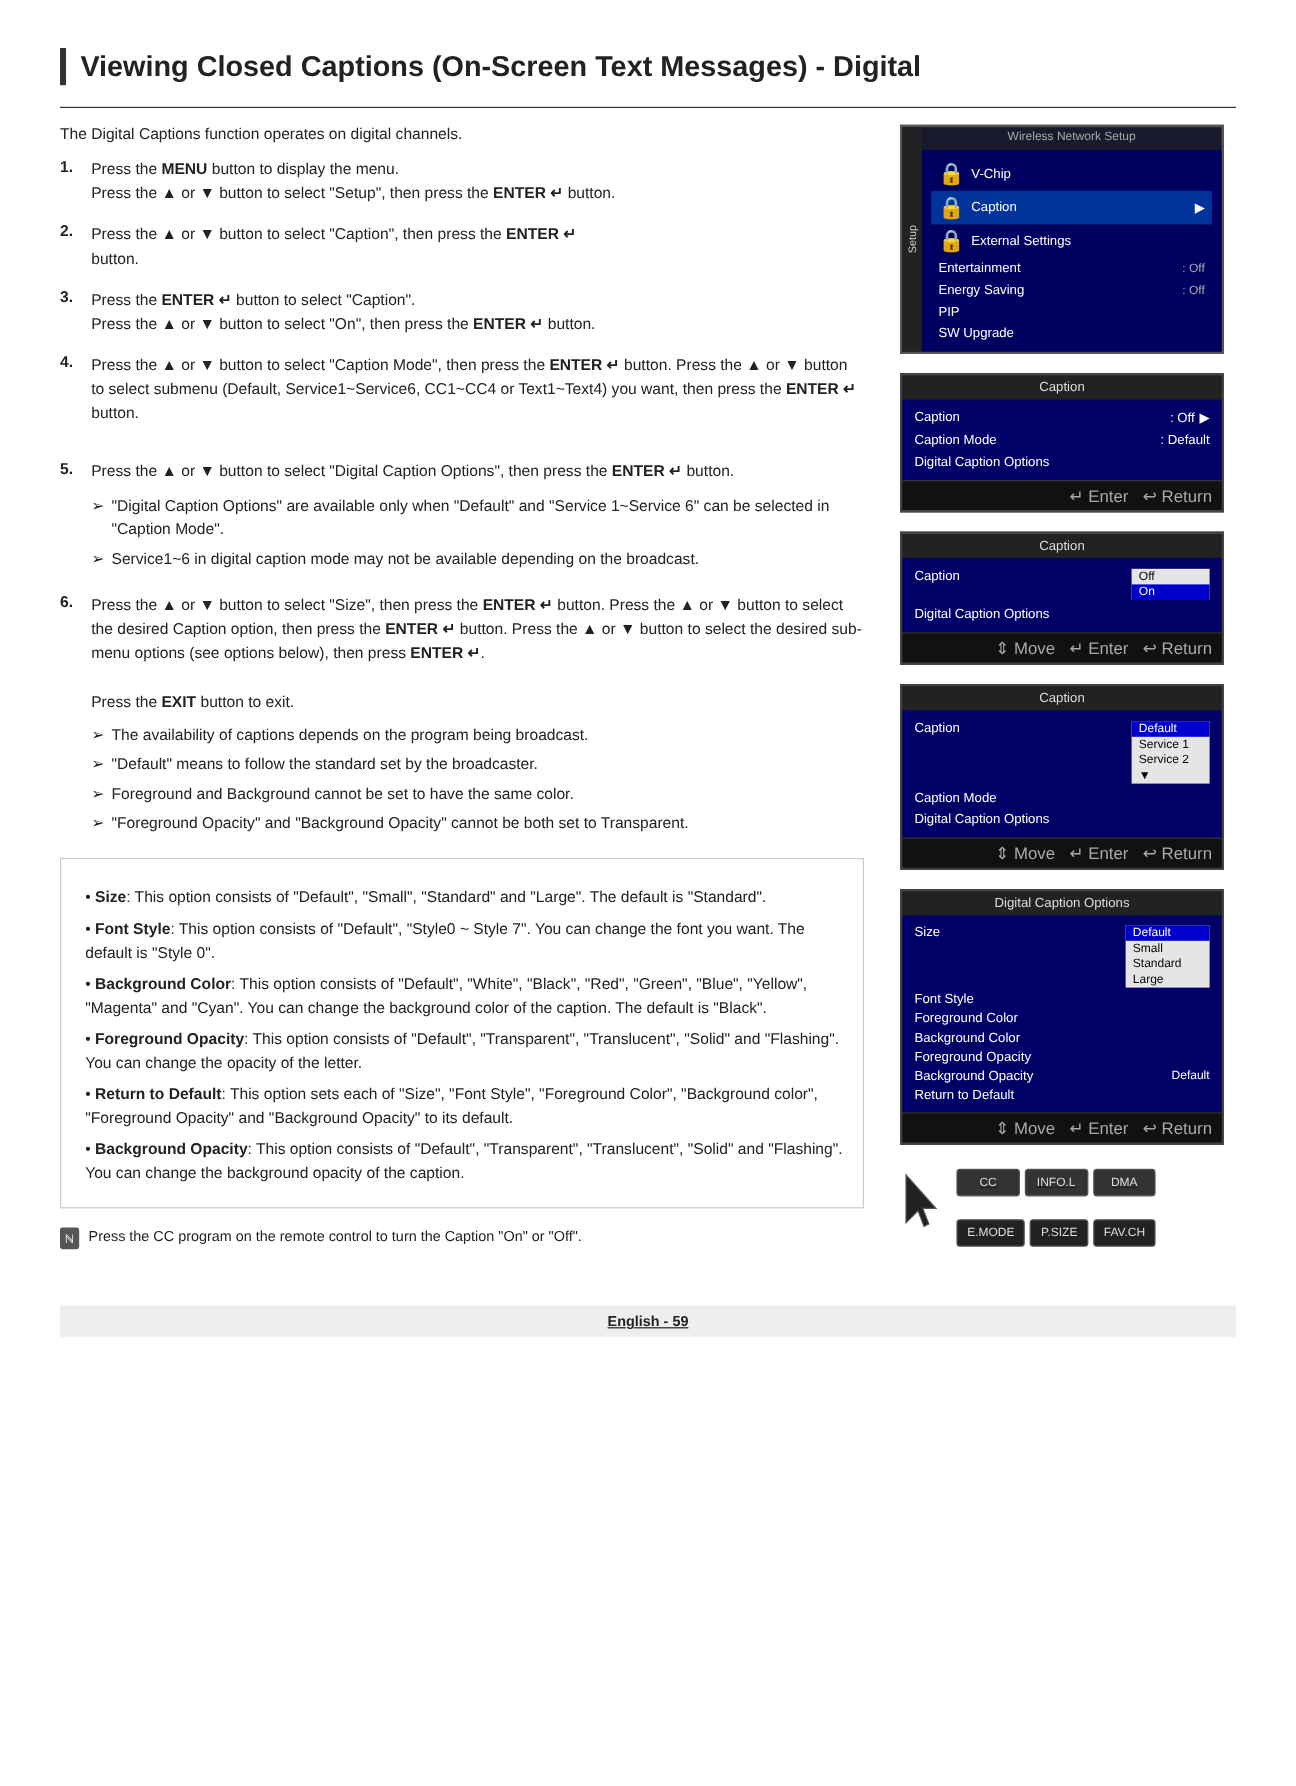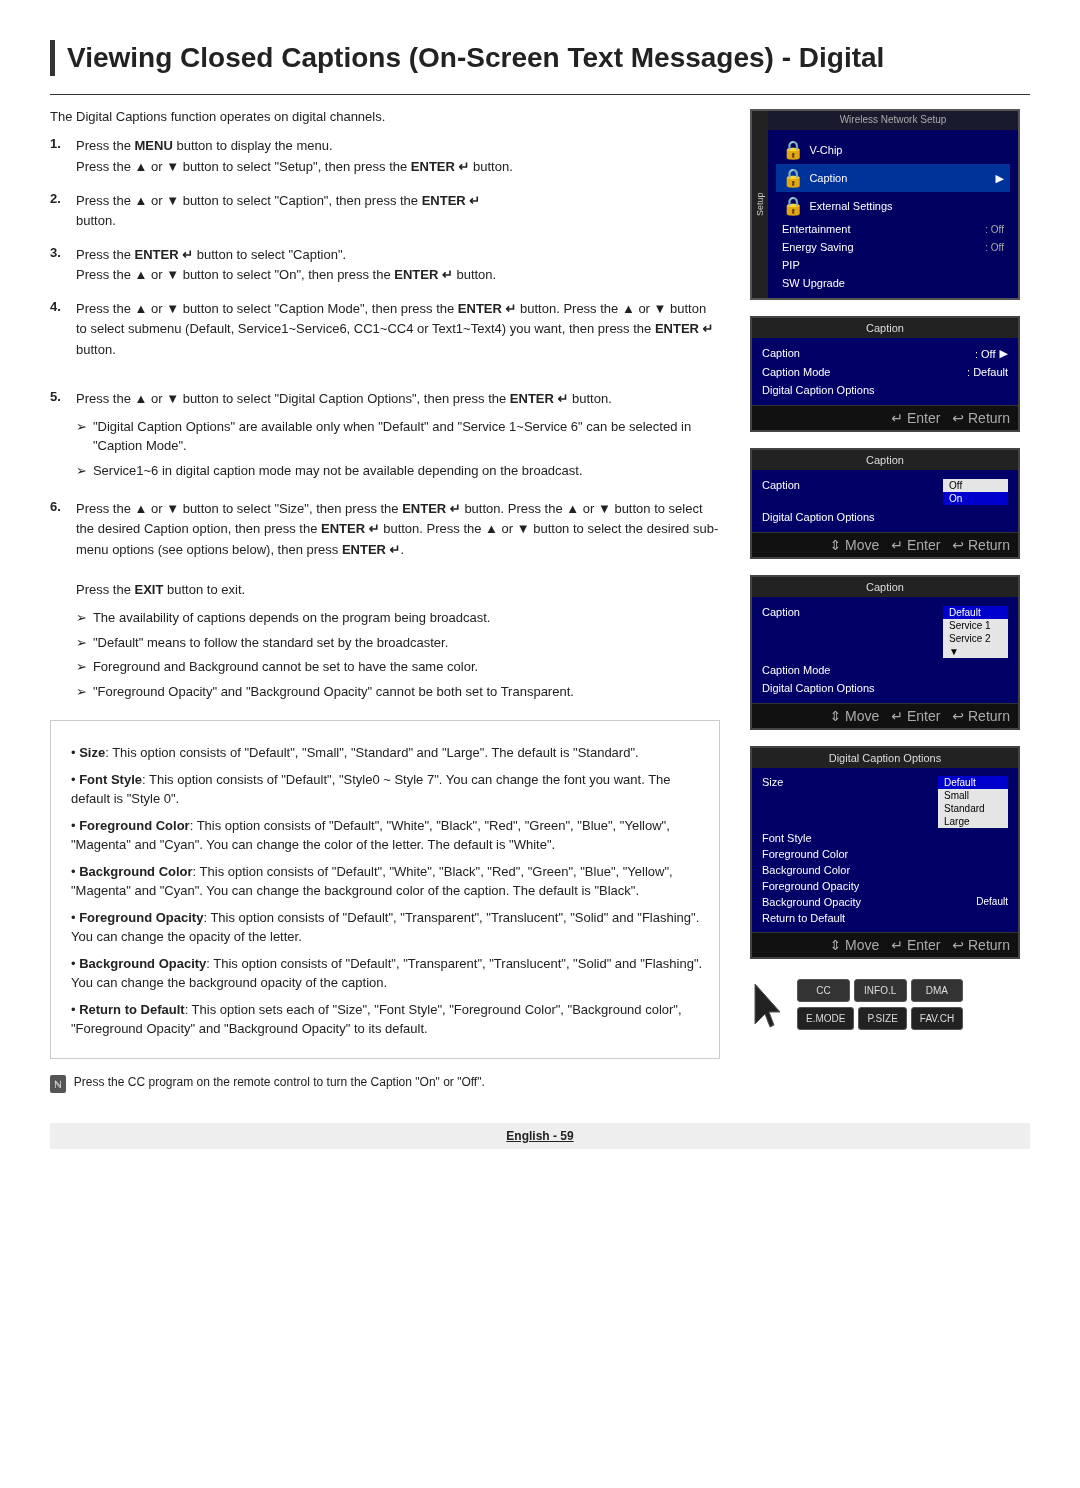--- a/index.html
+++ b/index.html
@@ -7,21 +7,21 @@
       font-family: Arial, sans-serif;
       font-size: 13px;
       background: #fff;
       width: 1080px;
       min-height: 1488px;
       padding: 40px 50px;
       color: #222;
     }
 
     .page-title {
-      font-size: 28px;
+      font-size: 24px;
       font-weight: bold;
       border-left: 5px solid #333;
       padding-left: 12px;
       margin-bottom: 18px;
       line-height: 1.3;
     }
 
     .main-layout {
       display: flex;
       gap: 30px;
@@ -219,21 +219,22 @@
     .remote-section {
       margin-top: 20px;
       display: flex;
       align-items: flex-start;
       gap: 12px;
     }
 
     .remote-buttons-row {
       display: flex;
       gap: 4px;
-      margin-bottom: 5px;
+      margin-bottom: 19px;
+      text-decoration: underline;
     }
 
     .remote-btn {
       background: #333;
       color: #ddd;
       padding: 5px 8px;
       font-size: 10px;
       border-radius: 3px;
       text-align: center;
       flex: 1;
@@ -402,25 +403,24 @@
           <li>"Foreground Opacity" and "Background Opacity" cannot be both set to Transparent.</li>
         </ul>
       </div>
     </div>
 
     
     <div class="note-box">
       <ul class="bullet-notes">
         <li><b>Size</b>: This option consists of "Default", "Small", "Standard" and "Large". The default is "Standard".</li>
         <li><b>Font Style</b>: This option consists of "Default", "Style0 ~ Style 7". You can change the font you want. The default is "Style 0".</li>
-        <li><b>Foreground Color</b>: This option consists of "Default", "White", "Black", "Red", "Green", "Blue", "Yellow", "Magenta" and "Cyan". You can change the color of the letter. The default is "White".</li>
         <li><b>Background Color</b>: This option consists of "Default", "White", "Black", "Red", "Green", "Blue", "Yellow", "Magenta" and "Cyan". You can change the background color of the caption. The default is "Black".</li>
         <li><b>Foreground Opacity</b>: This option consists of "Default", "Transparent", "Translucent", "Solid" and "Flashing". You can change the opacity of the letter.</li>
+        <li><b>Return to Default</b>: This option sets each of "Size", "Font Style", "Foreground Color", "Background color", "Foreground Opacity" and "Background Opacity" to its default.</li>
         <li><b>Background Opacity</b>: This option consists of "Default", "Transparent", "Translucent", "Solid" and "Flashing". You can change the background opacity of the caption.</li>
-        <li><b>Return to Default</b>: This option sets each of "Size", "Font Style", "Foreground Color", "Background color", "Foreground Opacity" and "Background Opacity" to its default.</li>
       </ul>
     </div>
 
     
     <div class="note-bottom">
       <span class="note-icon">ℕ</span>
       <span>Press the CC program on the remote control to turn the Caption "On" or "Off".</span>
     </div>
   </div>
 

